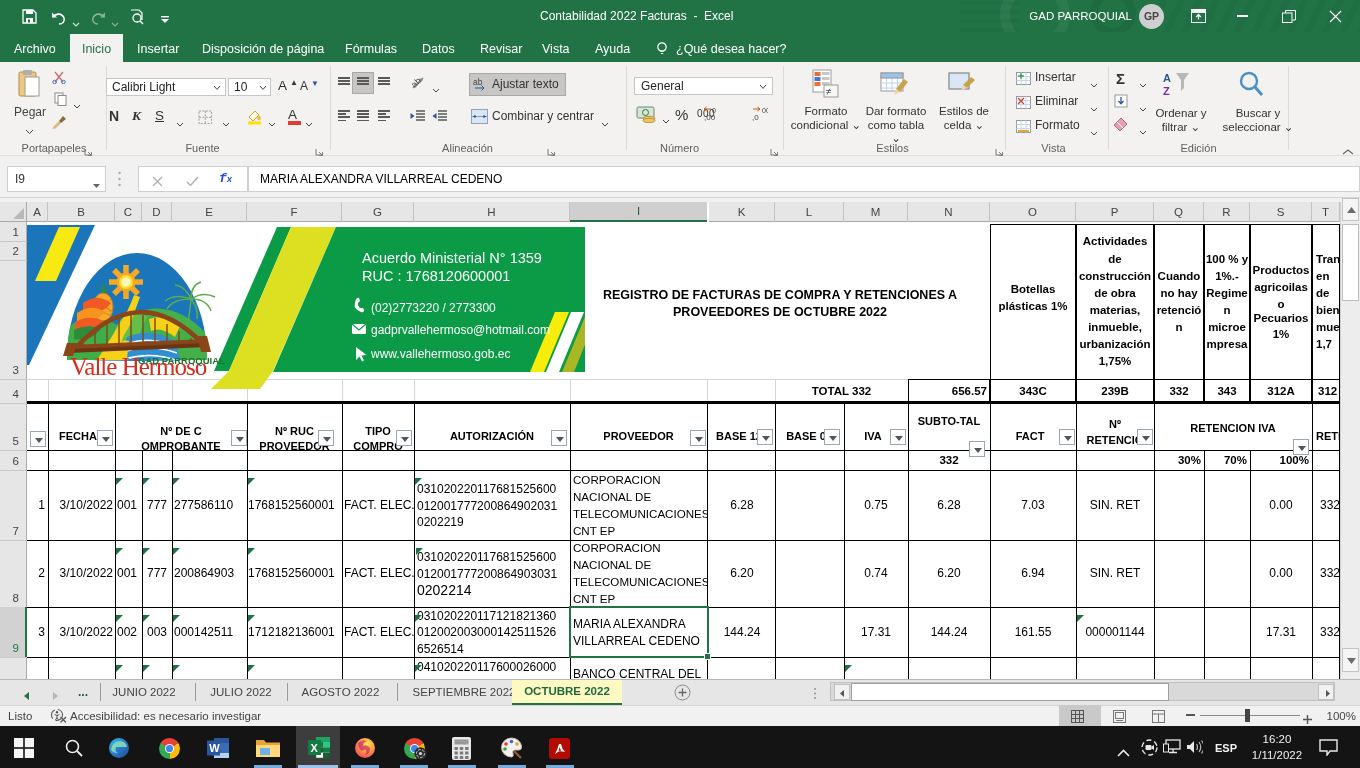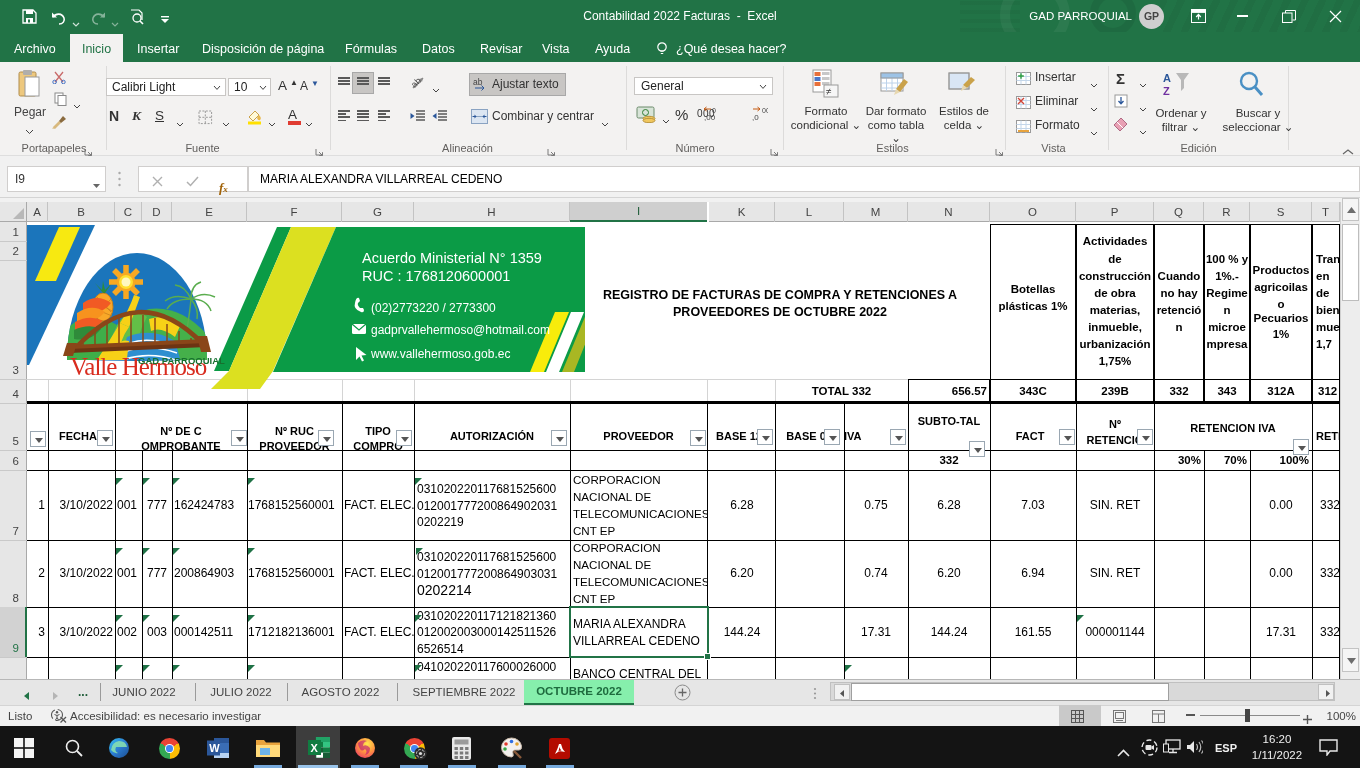--- a/index.html
+++ b/index.html
@@ -33,21 +33,21 @@
     </svg></div>
 <div class="a" style="left:130px;top:9px;width:14px;height:16px"><svg width="14" height="16" viewBox="0 0 14 16">
       <path d="M1 1 h8 l3 3 v7" fill="none" stroke="#fff" stroke-width="1.2"></path>
       <circle cx="7" cy="9" r="4" fill="none" stroke="#fff" stroke-width="1.3"></circle>
       <path d="M10 12 L13 15" stroke="#fff" stroke-width="1.6"></path>
     </svg></div>
 <div class="a" style="left:160px;top:11px;width:10px;height:10px"><svg width="10" height="10">
       <rect x="1" y="1" width="8" height="1.4" fill="#fff"></rect>
       <path d="M1 5 L9 5 L5 9 Z" fill="#fff" transform="translate(0,-1)"></path>
     </svg></div>
-<div class="a" style="left:540px;top:8px;width:280px;height:16px;color:#fff;font-size:12px;text-align:center;line-height:16px">Contabilidad 2022 Facturas&nbsp; - &nbsp;Excel</div>
+<div class="a" style="left:540px;top:8px;width:280px;height:16px;color:#fff;font-size:12px;line-height:16px">Contabilidad 2022 Facturas&nbsp; - &nbsp;Excel</div>
 <div class="a" style="left:1020px;top:9px;width:112px;height:14px;color:#fff;font-size:11.5px;line-height:14px;text-align:right">GAD PARROQUIAL</div>
 <div class="a" style="left:1139px;top:3.5px;width:25px;height:25px;border-radius:50%;background:#cfcfcf;color:#444;font-size:10.5px;font-weight:bold;text-align:center;line-height:25px">GP</div>
 <div class="a" style="left:1191px;top:9px;width:15px;height:14px"><svg width="15" height="14">
       <rect x="0.5" y="0.5" width="14" height="13" fill="none" stroke="#fff"></rect>
       <rect x="0.5" y="0.5" width="14" height="3.4" fill="#fff"></rect>
       <path d="M7.5 10.5 L7.5 6 M5.2 8 L7.5 5.5 L9.8 8" stroke="#fff" stroke-width="1.2" fill="none"></path>
     </svg></div>
 <div class="a" style="left:1237px;top:15px;width:11px;height:1.6px;background:#fff"></div>
 <div class="a" style="left:1282px;top:9px;width:14px;height:13px"><svg width="14" height="13">
       <rect x="0.5" y="3" width="9.5" height="9.5" fill="none" stroke="#fff"></rect>
@@ -76,21 +76,21 @@
 <div class="a" style="left:105.5px;top:66px;width:1px;height:84px;background:#dcdbda"></div>
 <div class="a" style="left:330px;top:66px;width:1px;height:84px;background:#dcdbda"></div>
 <div class="a" style="left:626px;top:66px;width:1px;height:84px;background:#dcdbda"></div>
 <div class="a" style="left:783px;top:66px;width:1px;height:84px;background:#dcdbda"></div>
 <div class="a" style="left:1005px;top:66px;width:1px;height:84px;background:#dcdbda"></div>
 <div class="a" style="left:1108px;top:66px;width:1px;height:84px;background:#dcdbda"></div>
 <div class="a" style="left:1288px;top:66px;width:1px;height:84px;background:#dcdbda"></div>
 <div class="a" style="left:8px;top:142px;width:92px;height:12px;color:#605e5c;font-size:11px;line-height:12px;text-align:center">Portapapeles</div>
 <div class="a" style="left:160px;top:142px;width:85px;height:12px;color:#605e5c;font-size:11px;line-height:12px;text-align:center">Fuente</div>
 <div class="a" style="left:430px;top:142px;width:75px;height:12px;color:#605e5c;font-size:11px;line-height:12px;text-align:center">Alineación</div>
-<div class="a" style="left:660px;top:142px;width:70px;height:12px;color:#605e5c;font-size:11px;line-height:12px;text-align:center">Número</div>
+<div class="a" style="left:660px;top:142px;width:70px;height:12px;color:#605e5c;font-size:11px;line-height:12px;">Número</div>
 <div class="a" style="left:855px;top:142px;width:75px;height:12px;color:#605e5c;font-size:11px;line-height:12px;text-align:center">Estilos</div>
 <div class="a" style="left:1025px;top:142px;width:57px;height:12px;color:#605e5c;font-size:11px;line-height:12px;text-align:center">Vista</div>
 <div class="a" style="left:1165px;top:142px;width:67px;height:12px;color:#605e5c;font-size:11px;line-height:12px;text-align:center">Edición</div>
 <div class="a" style="left:84px;top:143px;width:9px;height:9px"><svg width="9" height="9">
       <path d="M1 1 L1 7 L7 7" fill="none" stroke="#7a7a7a"></path>
       <path d="M4 4 L7.5 7.5 M7.5 4.2 L7.5 7.5 L4.2 7.5" fill="none" stroke="#7a7a7a"></path>
     </svg></div>
 <div class="a" style="left:315px;top:143px;width:9px;height:9px"><svg width="9" height="9">
       <path d="M1 1 L1 7 L7 7" fill="none" stroke="#7a7a7a"></path>
       <path d="M4 4 L7.5 7.5 M7.5 4.2 L7.5 7.5 L4.2 7.5" fill="none" stroke="#7a7a7a"></path>
@@ -345,21 +345,21 @@
       <circle cx="1.5" cy="9" r="1.2" fill="#aaa"></circle>
       <circle cx="1.5" cy="15" r="1.2" fill="#aaa"></circle>
     </svg></div>
 <div class="a" style="left:138px;top:166px;width:110px;height:26px;background:#fff;border:1px solid #d0cecd"></div>
 <div class="a" style="left:152px;top:173px;width:11px;height:11px"><svg width="11" height="11">
       <path d="M1 1 L10 10 M10 1 L1 10" stroke="#b0b0b0" stroke-width="1.4"></path>
     </svg></div>
 <div class="a" style="left:186px;top:173px;width:13px;height:11px"><svg width="13" height="11">
       <path d="M1 6 L4.5 9.5 L12 1" stroke="#b0b0b0" stroke-width="1.5" fill="none"></path>
     </svg></div>
-<div class="a" style="left:219px;top:180px;width:16px;height:15px;font-family:Liberation Serif, serif;font-style:italic;font-weight:bold;font-size:13px;color:#a16207">f<span style="font-size:9px">x</span></div>
+<div class="a" style="left:219px;top:171px;width:16px;height:15px;font-family:Liberation Mono, monospace;font-style:italic;font-weight:bold;font-size:13px;color:#1d4ed8">f<span style="font-size:9px">x</span></div>
 <div class="a" style="left:248px;top:166px;width:1112px;height:26px;background:#fff;border:1px solid #d0cecd;font-size:12px;color:#000;line-height:24px;padding-left:11px">MARIA ALEXANDRA VILLARREAL CEDENO</div>
 <div class="a" style="left:0;top:198px;width:1360px;height:4px;background:#f1f1f1"></div>
 <div class="a" style="left:0;top:202px;width:27px;height:20px;background:#e6e6e6;border-right:1px solid #a9a9a9;border-bottom:1px solid #a9a9a9">
     <svg class="a" style="right:2px;bottom:2px" width="11" height="11">
       <path d="M11 0 L11 11 L0 11 Z" fill="#b8b8b8"></path>
     </svg>
   </div>
 <div class="a" style="left:27px;top:202px;width:1313px;height:20px;background:#e6e6e6;border-bottom:1px solid #a9a9a9"></div>
 <div class="a" style="left:27px;top:202px;width:21px;height:20px;border-right:1px solid #c3c3c3;color:#444;font-size:11.5px;text-align:center;line-height:20px">A</div>
 <div class="a" style="left:48px;top:202px;width:67px;height:20px;border-right:1px solid #c3c3c3;color:#444;font-size:11.5px;text-align:center;line-height:20px">B</div>
@@ -491,21 +491,21 @@
 <div class="a" style="left:115px;top:424px;width:132px;height:14px;font-weight:bold;font-size:11px;color:#000;text-align:center;line-height:14px;white-space:nowrap">Nº DE C</div>
 <div class="a" style="left:115px;top:439px;width:132px;height:14px;font-weight:bold;font-size:11px;color:#000;text-align:center;line-height:14px;white-space:nowrap">OMPROBANTE</div>
 <div class="a" style="left:247px;top:424px;width:95px;height:14px;font-weight:bold;font-size:11px;color:#000;text-align:center;line-height:14px;white-space:nowrap">Nº RUC</div>
 <div class="a" style="left:247px;top:439px;width:95px;height:14px;font-weight:bold;font-size:11px;color:#000;text-align:center;line-height:14px;white-space:nowrap">PROVEEDOR</div>
 <div class="a" style="left:342px;top:424px;width:72px;height:14px;font-weight:bold;font-size:11px;color:#000;text-align:center;line-height:14px;white-space:nowrap">TIPO</div>
 <div class="a" style="left:342px;top:439px;width:72px;height:14px;font-weight:bold;font-size:11px;color:#000;text-align:center;line-height:14px;white-space:nowrap">COMPRO</div>
 <div class="a" style="left:414px;top:429px;width:156px;height:14px;font-weight:bold;font-size:11px;text-align:center;line-height:14px">AUTORIZACIÓN</div>
 <div class="a" style="left:570px;top:429px;width:137px;height:14px;font-weight:bold;font-size:11px;text-align:center;line-height:14px">PROVEEDOR</div>
 <div class="a" style="left:709px;top:429px;width:60px;height:14px;font-weight:bold;font-size:11px;text-align:center;line-height:14px;white-space:nowrap">BASE 12</div>
 <div class="a" style="left:775px;top:429px;width:62px;height:14px;font-weight:bold;font-size:11px;text-align:center;line-height:14px">BASE 0</div>
-<div class="a" style="left:844px;top:429px;width:58px;height:14px;font-weight:bold;font-size:11px;text-align:left;line-height:14px">IVA</div>
+<div class="a" style="left:844px;top:429px;width:58px;height:14px;font-weight:bold;font-size:11px;text-align:center;line-height:14px">IVA</div>
 <div class="a" style="left:908px;top:414px;width:82px;height:14px;font-weight:bold;font-size:11px;text-align:center;line-height:14px">SUBTO-TAL</div>
 <div class="a" style="left:990px;top:429px;width:80px;height:14px;font-weight:bold;font-size:11px;text-align:center;line-height:14px">FACT</div>
 <div class="a" style="left:1076px;top:417px;width:78px;height:14px;font-weight:bold;font-size:11px;color:#000;text-align:center;line-height:14px;white-space:nowrap">Nº</div>
 <div class="a" style="left:1076px;top:433px;width:78px;height:14px;font-weight:bold;font-size:11px;color:#000;text-align:center;line-height:14px;white-space:nowrap">RETENCIO</div>
 <div class="a" style="left:1154px;top:421px;width:158px;height:14px;font-weight:bold;font-size:11px;text-align:center;line-height:14px">RETENCION IVA</div>
 <div class="a" style="left:1316px;top:429px;width:24px;height:14px;font-weight:bold;font-size:11px;line-height:14px;overflow:hidden">RETE</div>
 <div class="a" style="left:908px;top:453px;width:82px;height:14px;font-weight:bold;font-size:11.5px;text-align:center;line-height:14px">332</div>
 <div class="a" style="left:1154px;top:453px;width:47px;height:14px;font-weight:bold;font-size:11.5px;text-align:right;line-height:14px">30%</div>
 <div class="a" style="left:1204px;top:453px;width:43px;height:14px;font-weight:bold;font-size:11.5px;text-align:right;line-height:14px">70%</div>
 <div class="a" style="left:1250px;top:453px;width:59px;height:14px;font-weight:bold;font-size:11.5px;text-align:right;line-height:14px">100%</div>
@@ -576,21 +576,21 @@
   </div>
 <div class="a" style="left:1293px;top:439px;width:16px;height:16px;background:#fff;border:1px solid #9aa7b2">
     <svg class="a" style="left:4px;top:5.5px" width="8" height="5">
       <path d="M0 0 L8 0 L4 5 Z" fill="#555"></path>
     </svg>
   </div>
 <div class="a" style="left:27px;top:497px;width:21px;height:16px;font-size:12px;color:#000;line-height:16px;white-space:nowrap;text-align:right;padding-right:3px;">1</div>
 <div class="a" style="left:48px;top:497px;width:67px;height:16px;font-size:12px;color:#000;line-height:16px;white-space:nowrap;text-align:right;padding-right:2px;">3/10/2022</div>
 <div class="a" style="left:115px;top:497px;width:27px;height:16px;font-size:12px;color:#000;line-height:16px;white-space:nowrap;padding-left:2px;">001</div>
 <div class="a" style="left:142px;top:497px;width:30px;height:16px;font-size:12px;color:#000;line-height:16px;white-space:nowrap;text-align:center;">777</div>
-<div class="a" style="left:172px;top:497px;width:75px;height:16px;font-size:12px;color:#000;line-height:16px;white-space:nowrap;padding-left:2px;">162424783</div>
+<div class="a" style="left:172px;top:497px;width:75px;height:16px;font-size:12px;color:#000;line-height:16px;white-space:nowrap;padding-left:2px;">277586110</div>
 <div class="a" style="left:247px;top:497px;width:95px;height:16px;font-size:12px;color:#000;line-height:16px;white-space:nowrap;padding-left:1px;">1768152560001</div>
 <div class="a" style="left:342px;top:497px;width:72px;height:16px;font-size:12px;color:#000;line-height:16px;white-space:nowrap;padding-left:2px;">FACT. ELEC.</div>
 <div class="a" style="left:417px;top:481px;width:153px;height:16px;font-size:12px;line-height:16px;white-space:nowrap;overflow:hidden">031020220117681525600</div>
 <div class="a" style="left:417px;top:497.5px;width:153px;height:16px;font-size:12px;line-height:16px;white-space:nowrap;overflow:hidden">012001777200864902031</div>
 <div class="a" style="left:417px;top:514px;width:153px;height:16px;font-size:12px;line-height:16px;white-space:nowrap;overflow:hidden">0202219</div>
 <div class="a" style="left:573px;top:471.5px;width:134px;height:16px;font-size:11.6px;line-height:16px;white-space:nowrap;overflow:hidden">CORPORACION</div>
 <div class="a" style="left:573px;top:489px;width:134px;height:16px;font-size:11.6px;line-height:16px;white-space:nowrap;overflow:hidden">NACIONAL DE</div>
 <div class="a" style="left:573px;top:506px;width:134px;height:16px;font-size:11.6px;line-height:16px;white-space:nowrap;overflow:hidden">TELECOMUNICACIONES</div>
 <div class="a" style="left:573px;top:523px;width:134px;height:16px;font-size:11.6px;line-height:16px;white-space:nowrap;overflow:hidden">CNT EP</div>
 <div class="a" style="left:709px;top:497px;width:66px;height:16px;font-size:12px;color:#000;line-height:16px;white-space:nowrap;text-align:center;">6.28</div>
@@ -816,21 +816,21 @@
 <div class="a" style="left:78px;top:684px;width:18px;height:16px;font-weight:bold;color:#1e5c38;font-size:12px;line-height:16px">...</div>
 <div class="a" style="left:99.5px;top:683px;width:1px;height:18px;background:#9a9a9a"></div>
 <div class="a" style="left:195.3px;top:683px;width:1px;height:18px;background:#9a9a9a"></div>
 <div class="a" style="left:287px;top:683px;width:1px;height:18px;background:#9a9a9a"></div>
 <div class="a" style="left:397px;top:683px;width:1px;height:18px;background:#9a9a9a"></div>
 <div class="a" style="left:533px;top:683px;width:1px;height:18px;background:#9a9a9a"></div>
 <div class="a" style="left:107px;top:685px;width:74px;height:15px;color:#444;font-size:11.5px;text-align:center;line-height:15px">JUNIO 2022</div>
 <div class="a" style="left:209px;top:685px;width:64px;height:15px;color:#444;font-size:11.5px;text-align:center;line-height:15px">JULIO 2022</div>
 <div class="a" style="left:293px;top:685px;width:95px;height:15px;color:#444;font-size:11.5px;text-align:center;line-height:15px">AGOSTO 2022</div>
 <div class="a" style="left:405px;top:685px;width:118px;height:15px;color:#444;font-size:11.5px;text-align:center;line-height:15px">SEPTIEMBRE 2022</div>
-<div class="a" style="left:524px;top:680px;width:110px;height:25px;background:#86efac;border-bottom:2.4px solid #217346;color:#1e6b3e;font-weight:bold;font-size:11.5px;text-align:center;line-height:22px">OCTUBRE 2022</div>
+<div class="a" style="left:512px;top:680px;width:110px;height:25px;background:#fef9c3;border-bottom:2.4px solid #217346;color:#1e6b3e;font-weight:bold;font-size:11.5px;text-align:center;line-height:22px">OCTUBRE 2022</div>
 <div class="a" style="left:674px;top:684px;width:17px;height:17px"><svg width="17" height="17">
       <circle cx="8.5" cy="8.5" r="7.5" fill="none" stroke="#8a8a8a"></circle>
       <path d="M8.5 4.5 v8 M4.5 8.5 h8" stroke="#666" stroke-width="1.3"></path>
     </svg></div>
 <div class="a" style="left:813px;top:686px;width:4px;height:13px"><svg width="4" height="13">
       <circle cx="2" cy="2" r="1.1" fill="#999"></circle>
       <circle cx="2" cy="6.5" r="1.1" fill="#999"></circle>
       <circle cx="2" cy="11" r="1.1" fill="#999"></circle>
     </svg></div>
 <div class="a" style="left:830px;top:682px;width:505px;height:19px;background:#d9d9d9;border:1px solid #c0c0c0"></div>

